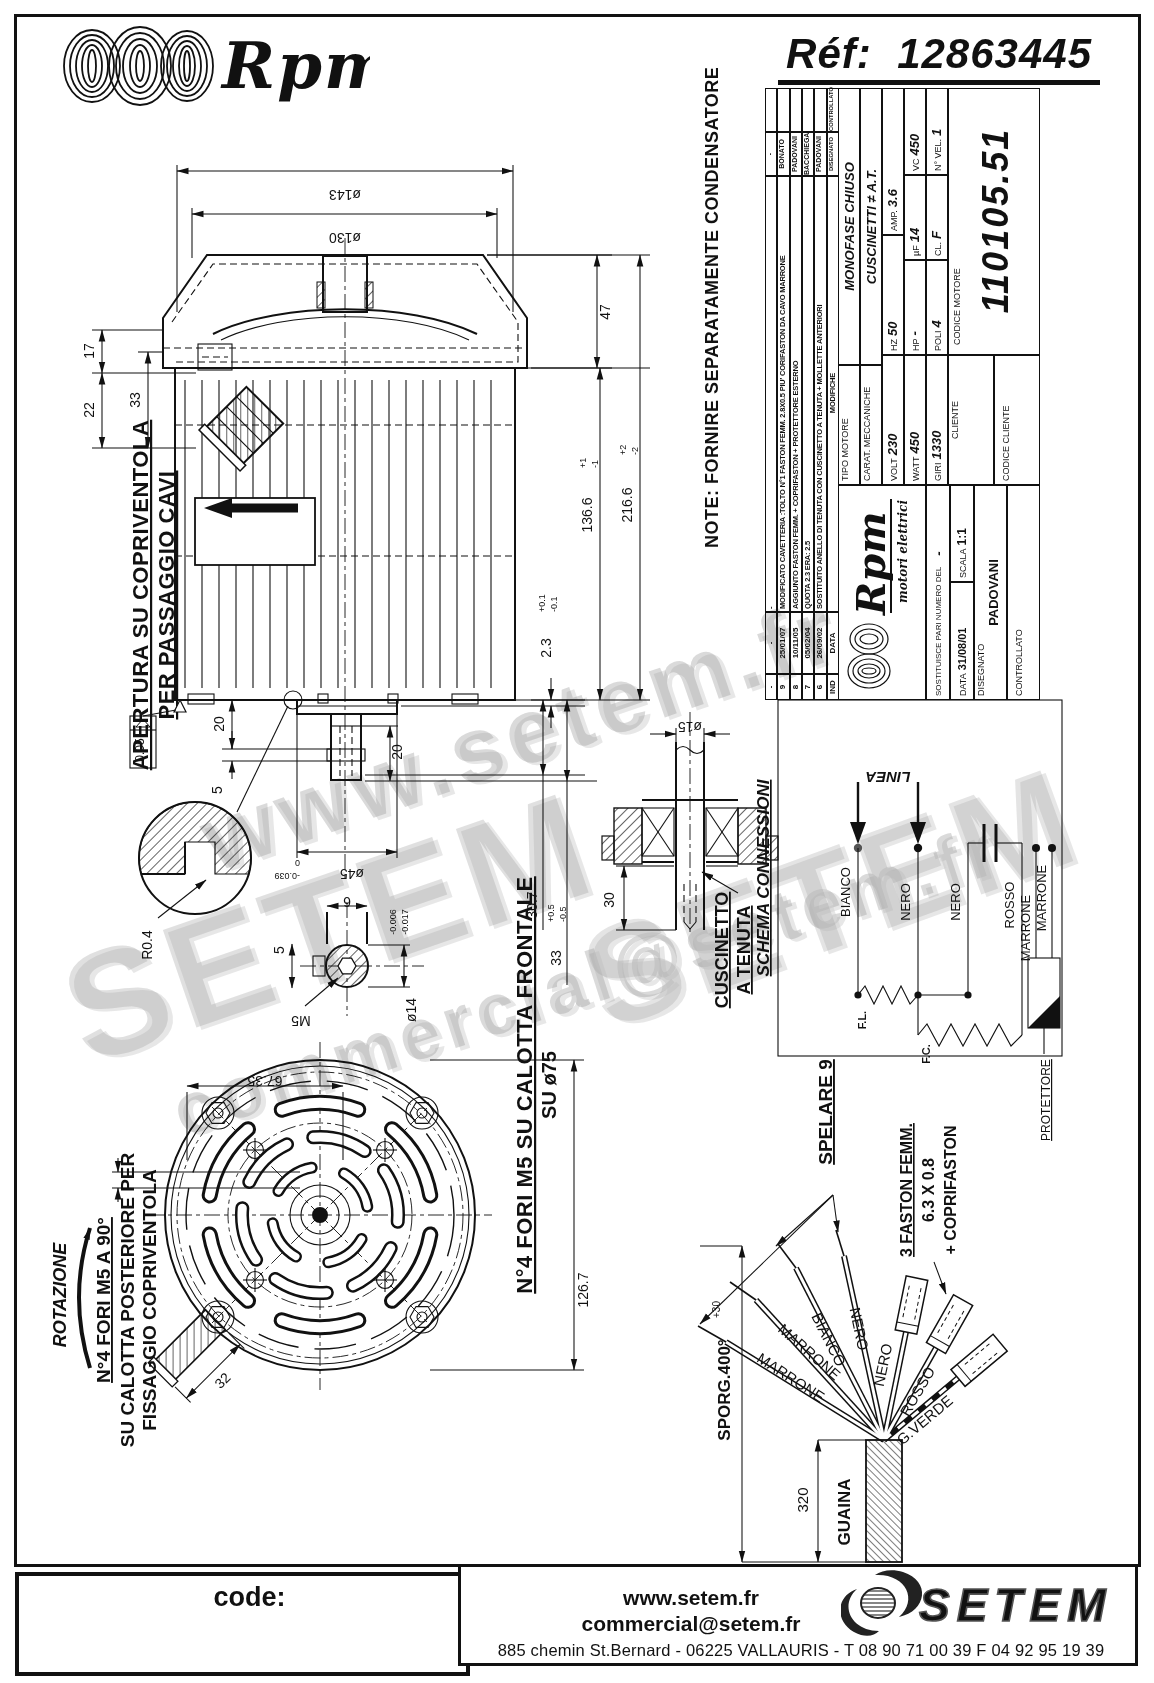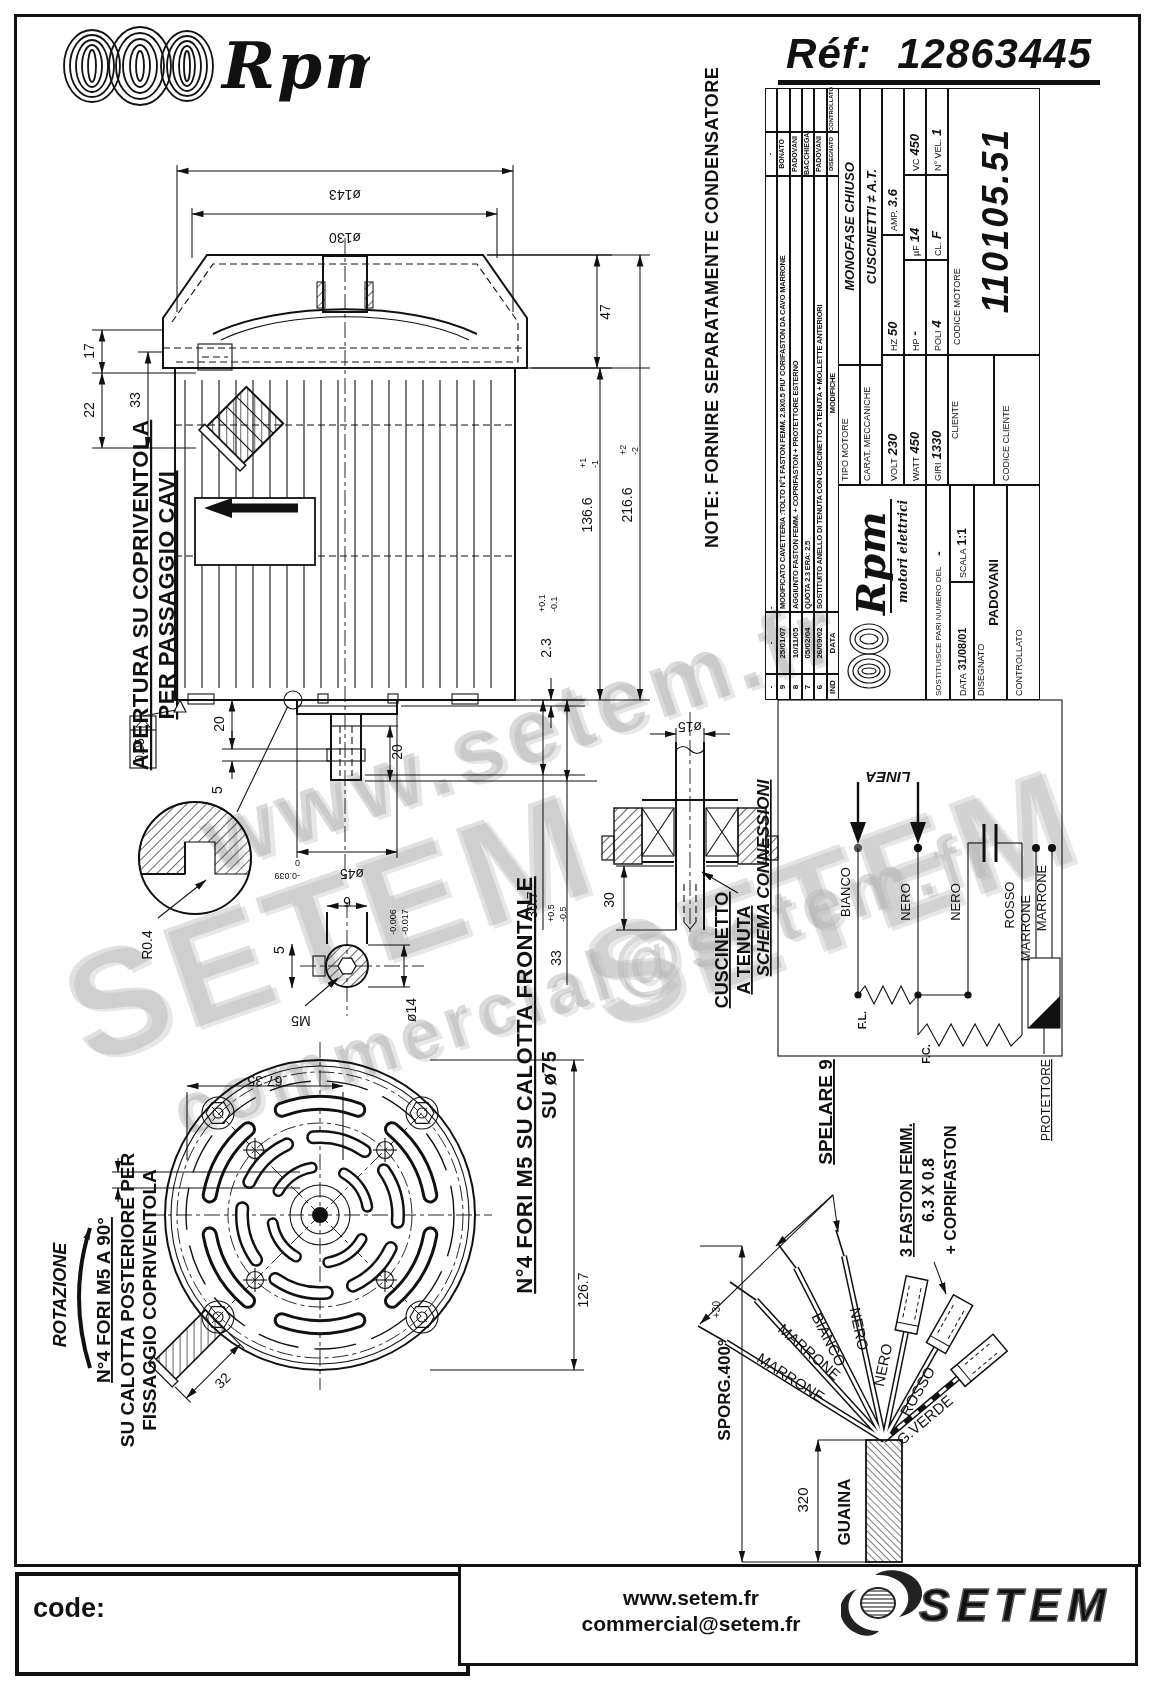--- a/index.html
+++ b/index.html
@@ -25,21 +25,21 @@
   #rev .c1{position:absolute;left:0;width:26px;height:12.33px;border:1px solid #111;box-sizing:border-box;text-align:center;font-weight:bold;}
   #rev .c2{position:absolute;left:26px;width:62px;height:12.33px;border:1px solid #111;box-sizing:border-box;text-align:center;font-weight:bold;}
   #rev .c3{position:absolute;left:88px;width:436px;height:12.33px;border:1px solid #111;box-sizing:border-box;white-space:nowrap;font-size:7.5px;letter-spacing:-.2px;padding-left:2px;font-weight:bold;}
   #rev .c4{position:absolute;left:524px;width:44px;height:12.33px;border:1px solid #111;box-sizing:border-box;text-align:center;font-size:7px;font-weight:bold;}
   #rev .c5{position:absolute;left:568px;width:44px;height:12.33px;border:1px solid #111;box-sizing:border-box;text-align:center;font-size:7px;font-weight:bold;}
   #spec{left:838px;top:700px;width:612px;height:202px;}
   .flexc{display:flex;flex-direction:column;}
   .cv{display:flex;flex-direction:column;align-items:center;justify-content:center;}
   
   #codebox{left:15px;top:1572px;width:447px;height:96px;border:4px solid #111;background:#fff;}
-  #codebox .cl1{font-size:27px;font-weight:bold;margin:17px 0 0 14px;}
+  #codebox .cl1{font-size:27px;font-weight:bold;margin:6px 0 0 14px;text-align:center;}
   #codebox .cl2{font-size:50px;font-weight:bold;letter-spacing:3px;text-align:center;margin-top:-6px;}
   #fright{left:458px;top:1564px;width:680px;height:102px;border:3px solid #111;box-sizing:border-box;background:#fff;}
   #fright .site{position:absolute;left:90px;top:18px;width:280px;text-align:center;font-weight:bold;font-size:21px;line-height:26px;}
   #fright .addr{position:absolute;left:10px;top:74px;width:660px;text-align:center;font-size:16.5px;letter-spacing:.2px;}
 </style>
 </head>
 <body>
 
 <div class="abs frame" style="left:14px;top:14px;width:1121px;height:1547px;"></div>
 
@@ -670,20 +670,21 @@
 </svg>
 
 <div id="codebox" class="abs z4">
   <div class="cl1">code:</div>
 </div>
 <div id="fright" class="abs z4">
   <div class="site">
     <div>www.setem.fr</div>
     <div>commercial@setem.fr</div>
   </div>
+  <div class="addr">885 chemin St.Bernard  -  06225 VALLAURIS  -  T 08 90 71 00 39   F 04 92 95 19 39</div>
   <svg class="abs" style="left:380px;top:2px;" width="296" height="70">
     <g>
       <path d="M34,6 C64,4 78,30 58,48 C86,42 90,12 62,3 C52,0 41,1 34,6 Z" fill="#222"></path>
       <path d="M38,62 C10,62 -2,36 16,20 C-8,28 -6,58 20,66 C28,68 34,66 38,62 Z" fill="#222"></path>
       <ellipse cx="37" cy="34" rx="17" ry="15" fill="url(#swh)" stroke="#222" stroke-width="2"></ellipse>
       <defs>
           <pattern id="swh" width="4" height="4" patternUnits="userSpaceOnUse">
             <line x1="0" y1="0" x2="4" y2="0" stroke="#333" stroke-width="1.2" transform="translate(0 2)"></line>
           </pattern>
         </defs>

